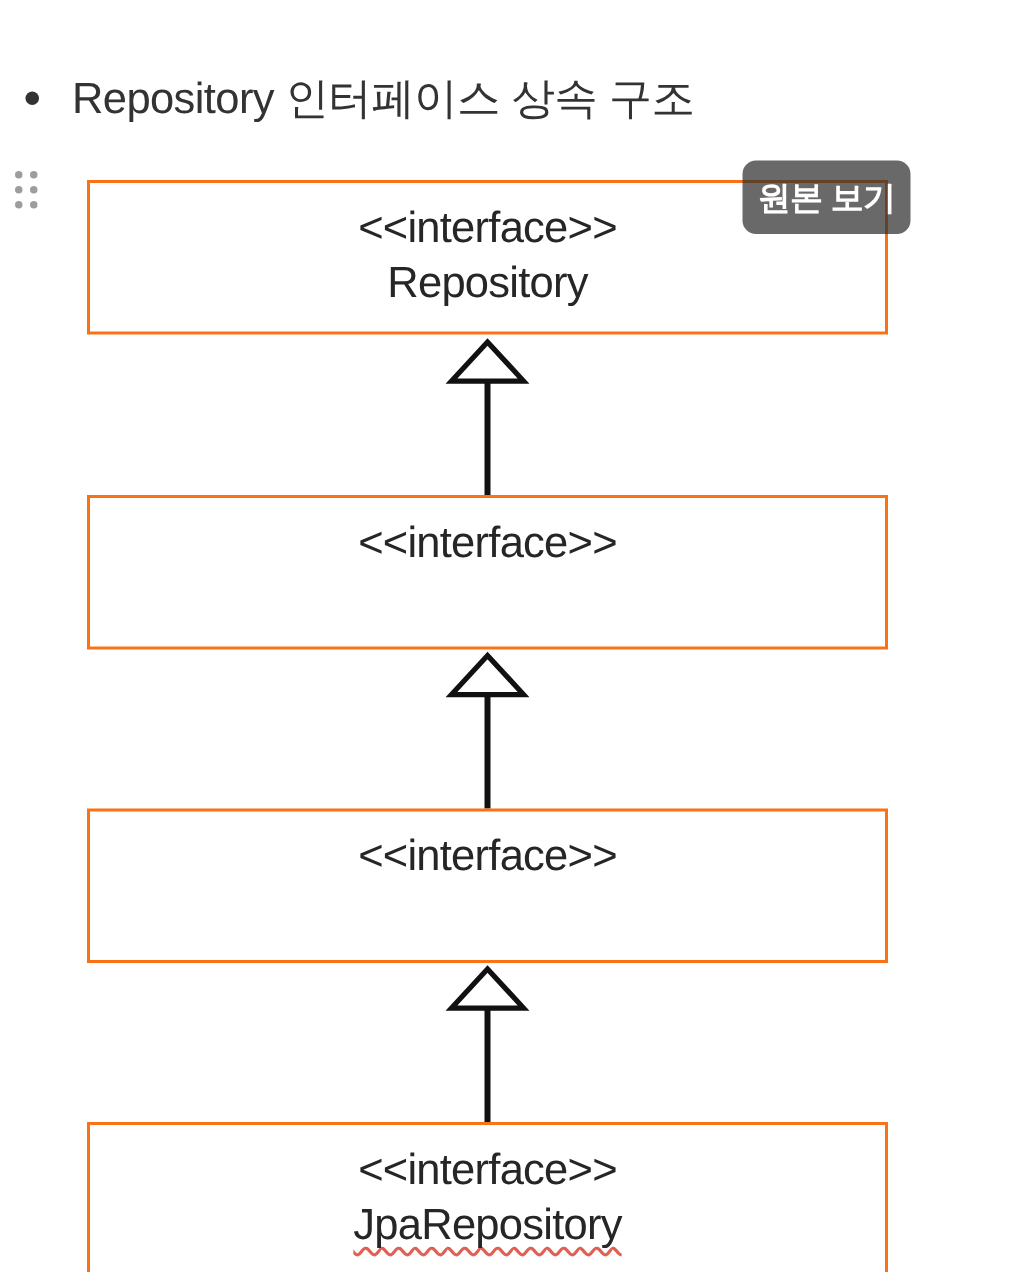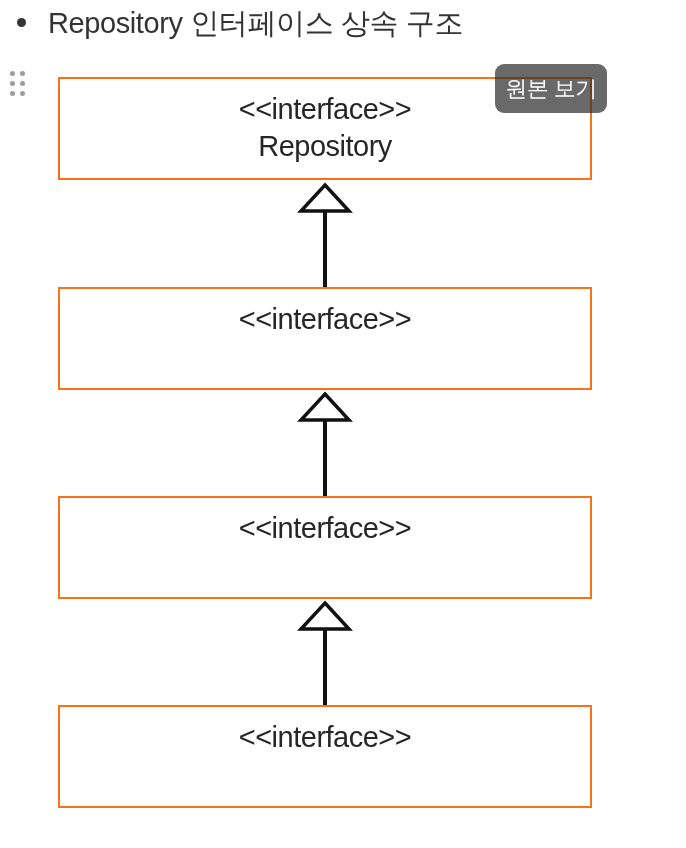--- a/index.html
+++ b/index.html
@@ -3,21 +3,21 @@
 <meta charset="utf-8">
 <style>
   html, body { margin: 0; padding: 0; }
   body {
     width: 686px; height: 848px;
     background: #ffffff;
     font-family: "Liberation Sans", sans-serif;
     position: relative;
     overflow: hidden;
   }
-  .page { position: absolute; inset: 0; }
+  .page { position: absolute; inset: 0; margin-top: 43px; }
 
   
   .bullet-marker {
     position: absolute; left: 17px; top: 18px;
     width: 9px; height: 9px; border-radius: 50%;
     background: #333333;
   }
   .page-title {
     position: absolute; left: 48px; top: 4px;
     font-size: 29px; line-height: 38px; font-weight: 500;
@@ -80,21 +80,21 @@
   .arrow-3 { top: 600px; height: 106px; }
   .arrow svg { display: block; width: 100%; height: 100%; }
 
   
   .view-original-btn {
     position: absolute; left: 495px; top: 64px;
     width: 112px; height: 49px;
     border-radius: 9px;
     background: rgba(47, 47, 47, 0.72);
     color: #ffffff;
-    font-size: 22px; font-weight: 400;
+    font-size: 22px; font-weight: 700;
     letter-spacing: -0.5px;
     display: flex; align-items: center; justify-content: center;
     cursor: pointer;
     z-index: 5;
     border: none;
     font-family: "Liberation Sans", sans-serif;
   }
 </style>
 </head>
 <body>
@@ -146,18 +146,19 @@
 
     <div class="arrow arrow-3">
       <svg viewBox="0 0 56 106" xmlns="http://www.w3.org/2000/svg">
         <line x1="28" y1="28" x2="28" y2="106" stroke="#111" stroke-width="4"></line>
         <polygon points="28,3 52,29 4,29" fill="#ffffff" stroke="#111" stroke-width="3.5" stroke-linejoin="miter"></polygon>
       </svg>
     </div>
 
     <div class="ibox box-4">
       <div class="stereo">&lt;&lt;interface&gt;&gt;</div>
+      <div class="iname misspelled">JpaRepository</div>
     </div>
 
     <button class="view-original-btn">원본 보기</button>
 
   </div>
 </div>
 
 </body></html>

